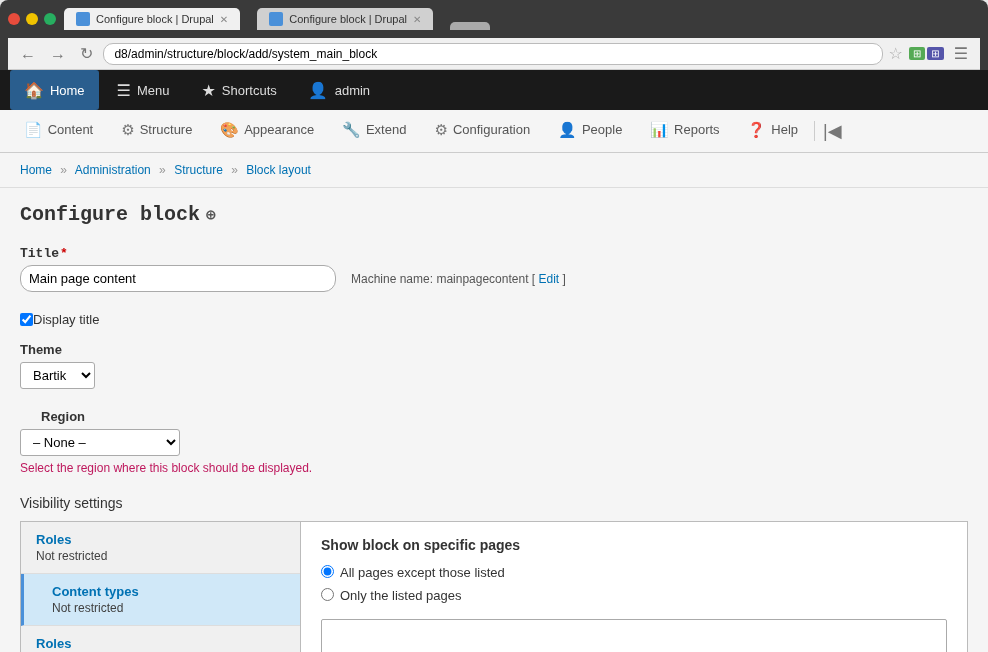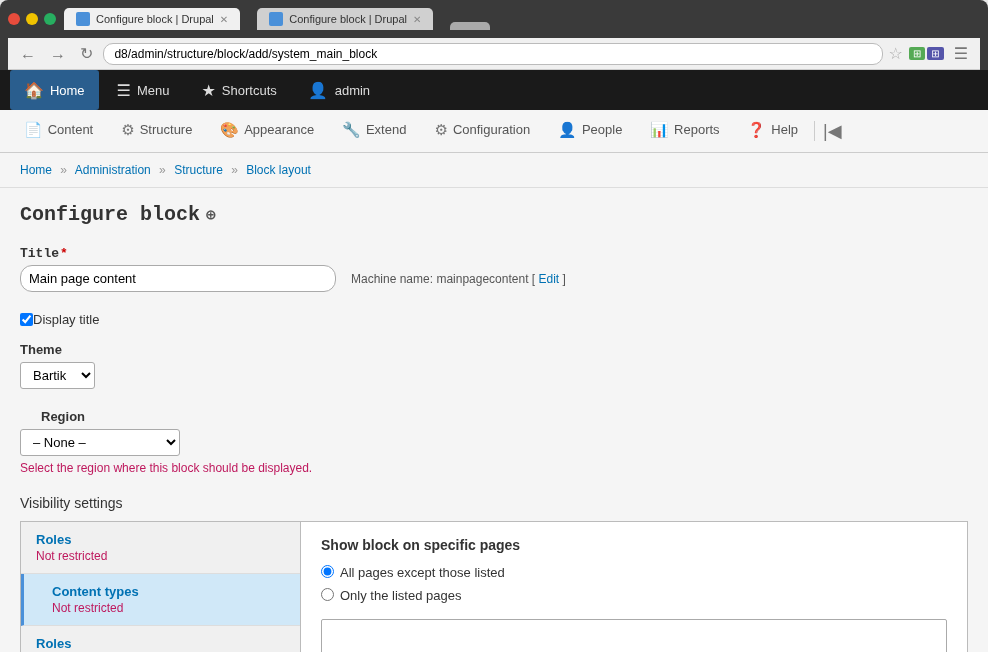--- a/index.html
+++ b/index.html
@@ -68,21 +68,21 @@
     .region-label { font-size: 13px; font-weight: bold; margin: 12px 0 5px; padding-left: 21px; }
     .region-hint { font-size: 12px; color: #be185d; margin-top: 5px; }
 
     
     .visibility-title { font-size: 14px; font-weight: normal; color: #333; margin: 15px 0 10px; }
     .visibility-container { border: 1px solid #bbb; background: white; display: flex; overflow: hidden; }
     .visibility-sidebar { width: 280px; border-right: 1px solid #bbb; background: #f0f0f0; }
     .visibility-sidebar-item { padding: 10px 15px; border-bottom: 1px solid #ddd; cursor: pointer; }
     .visibility-sidebar-item.active { background: #d0e8f8; border-left: 3px solid #4a90d9; padding-left: 28px; }
     .visibility-sidebar-item .item-title { font-size: 13px; font-weight: bold; color: #0071b3; }
-    .visibility-sidebar-item .item-subtitle { font-size: 12px; color: #be185d; margin-top: 2px; }
+    .visibility-sidebar-item .item-subtitle { font-size: 12px; color: #404040; margin-top: 2px; }
     .visibility-content { flex: 1; padding: 15px 20px; }
     .visibility-content-title { font-size: 14px; font-weight: bold; margin-bottom: 12px; }
     .radio-option { display: flex; align-items: flex-start; gap: 6px; margin-bottom: 8px; font-size: 13px; }
     .textarea-input { width: 100%; height: 60px; border: 1px solid #aaa; padding: 5px; font-size: 12px; border-radius: 2px; margin-top: 8px; background: white; resize: vertical; }
   </style>
 </head>
 <body>
 
 <div class="browser-chrome">
   <div class="browser-titlebar">

